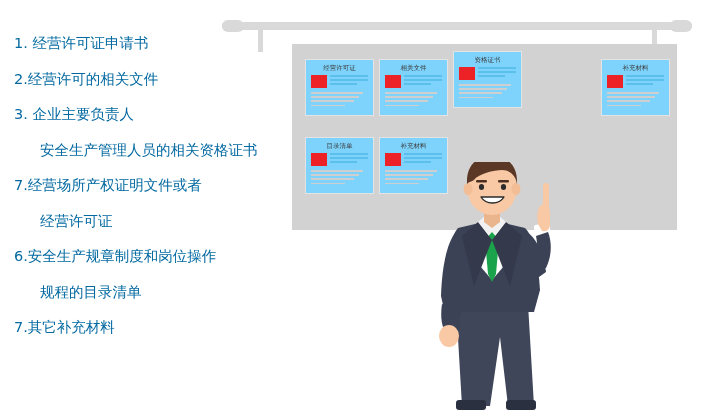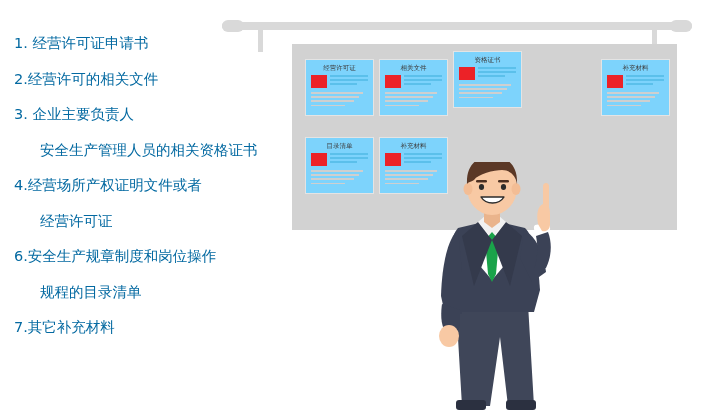--- a/index.html
+++ b/index.html
@@ -153,21 +153,21 @@
   }
 </style>
 </head>
 <body>
 
 <div id="list">
   <div class="list-item">1. 经营许可证申请书</div>
   <div class="list-item">2.经营许可的相关文件</div>
   <div class="list-item">3. 企业主要负责人</div>
   <div class="list-item indent">安全生产管理人员的相关资格证书</div>
-  <div class="list-item">4.经营场所产权证明文件或者</div>
+  <div class="list-item">7.经营场所产权证明文件或者</div>
   <div class="list-item indent">经营许可证</div>
   <div class="list-item">6.安全生产规章制度和岗位操作</div>
   <div class="list-item indent">规程的目录清单</div>
   <div class="list-item">7.其它补充材料</div>
 </div>
 
 <div id="board-wrap">
   <div id="rail"></div>
   <div id="rail-cap-l"></div>
   <div id="rail-cap-r"></div>

